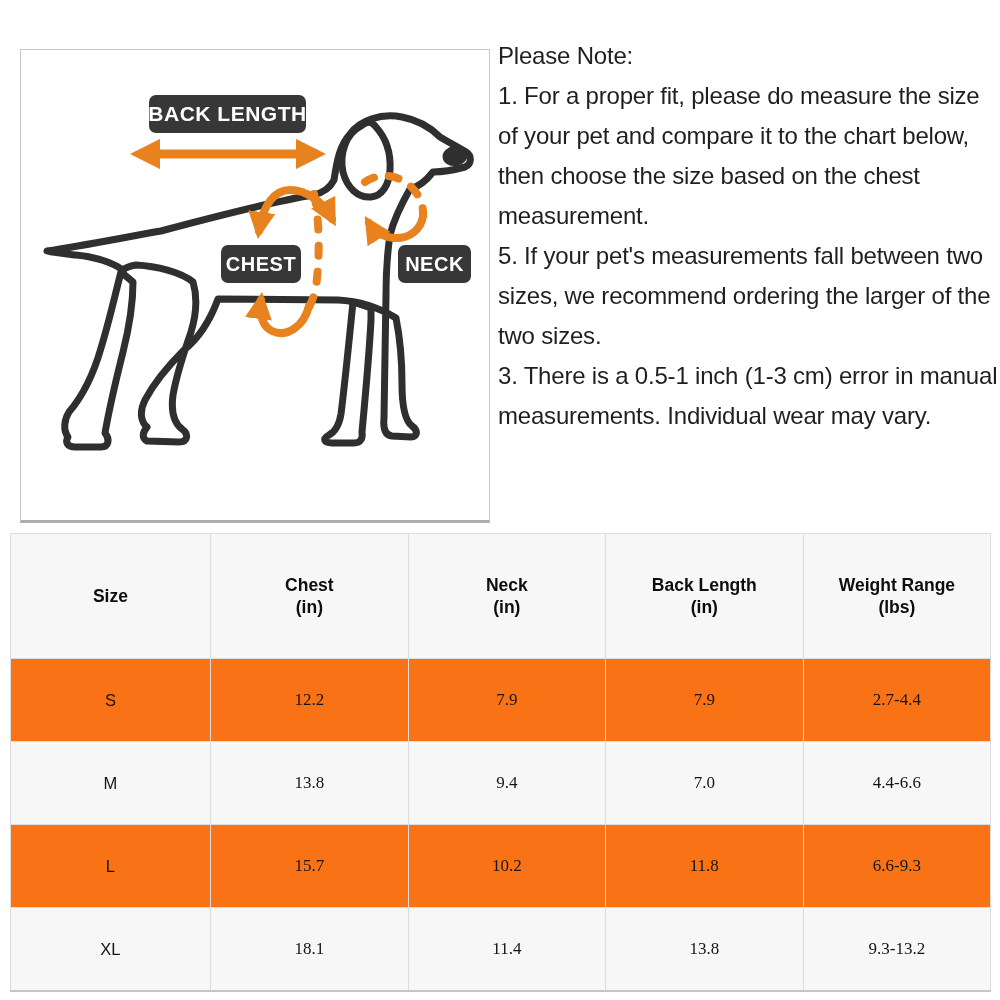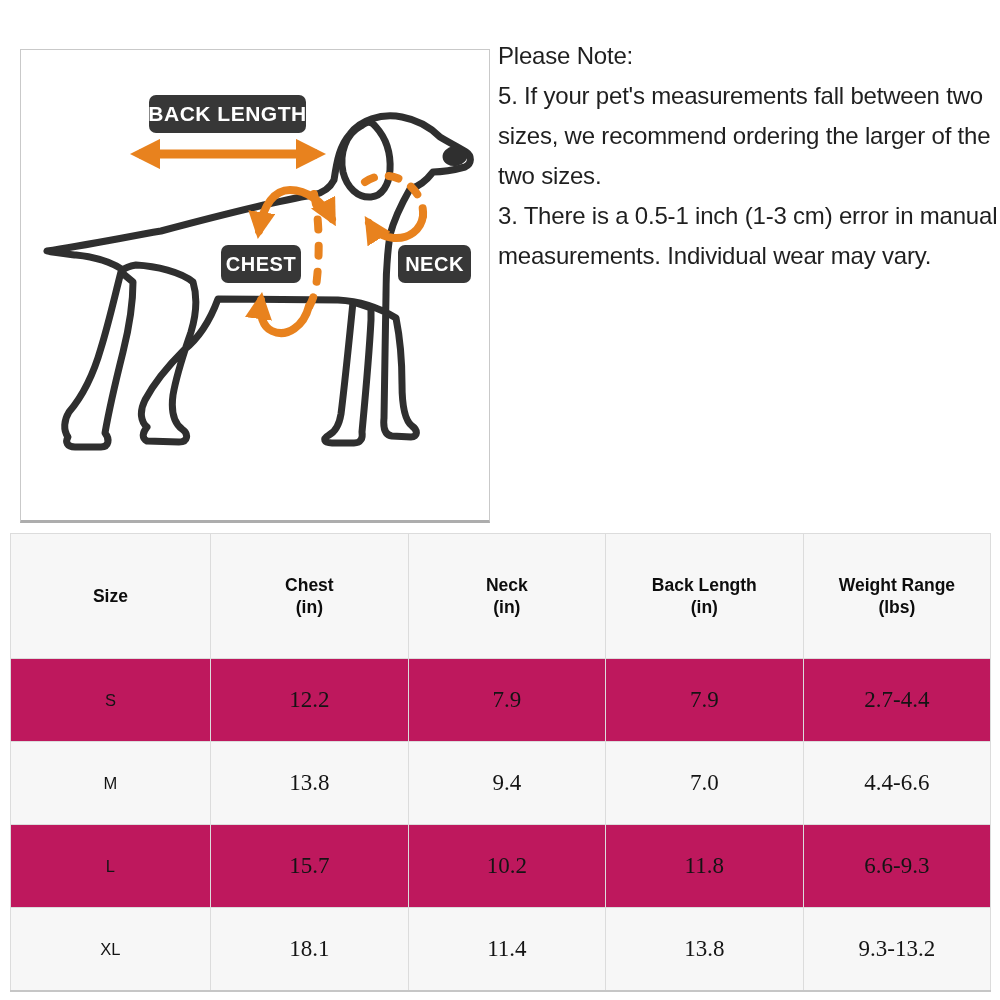--- a/index.html
+++ b/index.html
@@ -23,31 +23,31 @@
   .lbl-neck{left:377px;top:195px;width:73px;height:38px;font-size:20px;}
   
   .notes{
     position:absolute;left:498px;top:36px;width:502px;
     font-size:24px;line-height:40px;letter-spacing:-0.2px;color:#1f1f1f;
   }
   .notes p{margin:0;}
   
   .size-table{
     position:absolute;left:10px;top:533px;width:981px;
-    border-collapse:collapse;table-layout:fixed;background:#be185d;
+    border-collapse:collapse;table-layout:fixed;background:#f97316;
   }
   .size-table th,.size-table td{
     border:1px solid #dcdcdc;text-align:center;vertical-align:middle;padding:0;
   }
   .size-table thead th{
     height:124px;background:#f7f7f7;font-size:17.5px;font-weight:bold;
     line-height:22px;color:#0d0d0d;font-family:"Liberation Sans",sans-serif;
   }
   .size-table tbody td{
-    height:82px;font-size:23px;color:#141414;
+    height:82px;font-size:17px;color:#141414;
     font-family:"Liberation Serif",serif;
   }
   .size-table tbody td.size-cell{
     font-family:"Liberation Sans",sans-serif;font-size:16.5px;
   }
   .size-table tbody tr.alt{background:#f7f7f7;}
   .size-table tbody tr:last-child td{border-bottom:2px solid #c6c6c6;}
   .hdr-line{display:block;}
 </style>
 </head>
@@ -118,20 +118,21 @@
     <path d="M 402 166 C 400 180 388 189 373 188 C 362 187 353 181 348 173" fill="none" stroke="#E8821E" stroke-width="8" stroke-linecap="round" marker-end="url(#ah)"></path>
   </svg>
 
   <div class="diagram-label lbl-backlength">BACK LENGTH</div>
   <div class="diagram-label lbl-chest">CHEST</div>
   <div class="diagram-label lbl-neck">NECK</div>
 </div>
 
 <div class="notes">
   <p>Please Note:</p>
+  <p>1. For a proper fit, please do measure the size of your pet and compare it to the chart below, then choose the size based on the chest measurement.</p>
   <p>5. If your pet's measurements fall between two sizes, we recommend ordering the larger of the two sizes.</p>
   <p>3. There is a 0.5-1 inch (1-3 cm) error in manual measurements. Individual wear may vary.</p>
 </div>
 
 <table class="size-table">
   <colgroup>
     <col style="width:20.4%">
       <col style="width:20.2%">
       <col style="width:20.1%">
     <col style="width:20.2%">

